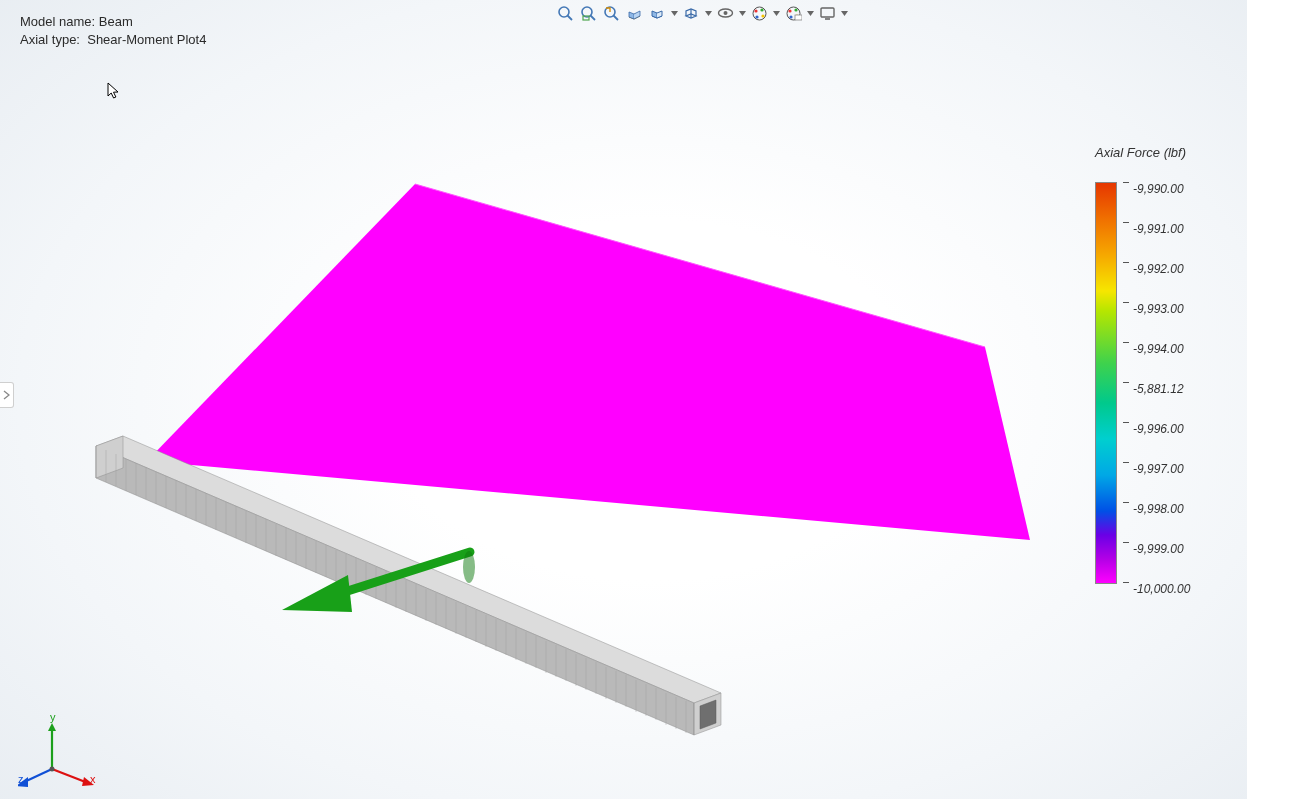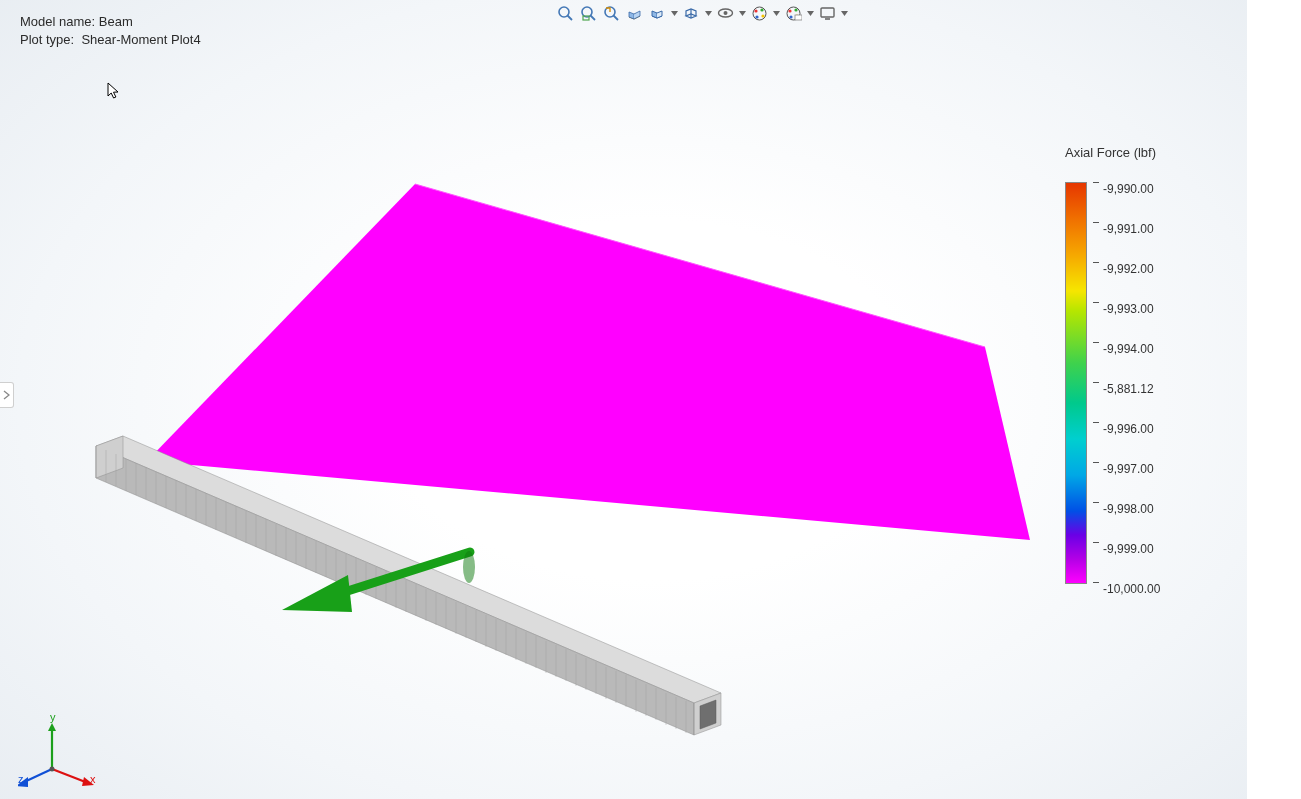--- a/index.html
+++ b/index.html
@@ -15,21 +15,21 @@
   .toolbar{position:absolute;left:555px;top:3px;display:flex;align-items:center;gap:3px;}
   .tbtn{width:20px;height:20px;display:flex;align-items:center;justify-content:center;
     border-radius:2px;cursor:pointer;}
   .dd{width:8px;height:20px;display:flex;align-items:center;justify-content:center;cursor:pointer;}
   .dd svg{display:block;}
   
   .lefttab{position:absolute;left:0;top:382px;width:13px;height:24px;
     background:#fff;border:1px solid #cfcfcf;border-left:none;border-radius:0 3px 3px 0;
     display:flex;align-items:center;justify-content:center;cursor:pointer;}
   
-  .legend{position:absolute;right:32px;top:145px;width:150px;}
+  .legend{position:absolute;right:2px;top:145px;width:150px;font-style:italic;}
   .legend-title{font-size:13px;color:#333;margin-bottom:22px;text-align:left;}
   .legend-body{display:flex;}
   .gradbar{width:20px;height:400px;position:relative;border:1px solid #888;
     background:linear-gradient(to bottom,
       #e63600 0%,
       #f07000 9%,
       #f6a800 18%,
       #f6e600 27%,
       #b6e600 32%,
       #3fd24c 45%,
@@ -86,21 +86,21 @@
 
     <g>
       <line x1="470" y1="552" x2="335" y2="595" stroke="#18a018" stroke-width="9" stroke-linecap="round"></line>
       <polygon points="282,610 348,575 352,612" fill="#18a018"></polygon>
       <ellipse cx="469" cy="567" rx="6" ry="16" fill="#0e7a0e" opacity="0.5"></ellipse>
     </g>
   </svg>
 
   <div class="info">
     <div class="row"><span class="lab">Model name:</span> <span>Beam</span></div>
-    <div class="row"><span class="lab">Plot type:</span>&nbsp; <span>Shear-Moment Plot4</span></div>
+    <div class="row"><span class="lab">Axial type:</span>&nbsp; <span>Shear-Moment Plot4</span></div>
   </div>
 
   <svg class="cursor" width="14" height="18">
     <path d="M1 1 L1 14 L4.2 11 L6.6 16 L8.9 15 L6.5 10.2 L11 10 Z" fill="#fff" stroke="#000" stroke-width="1"></path>
   </svg>
 
   <div class="toolbar">
     <div class="tbtn">
       <svg width="17" height="17">
           <circle cx="7" cy="7" r="5" fill="none" stroke="#4478b6" stroke-width="1.6"></circle>

